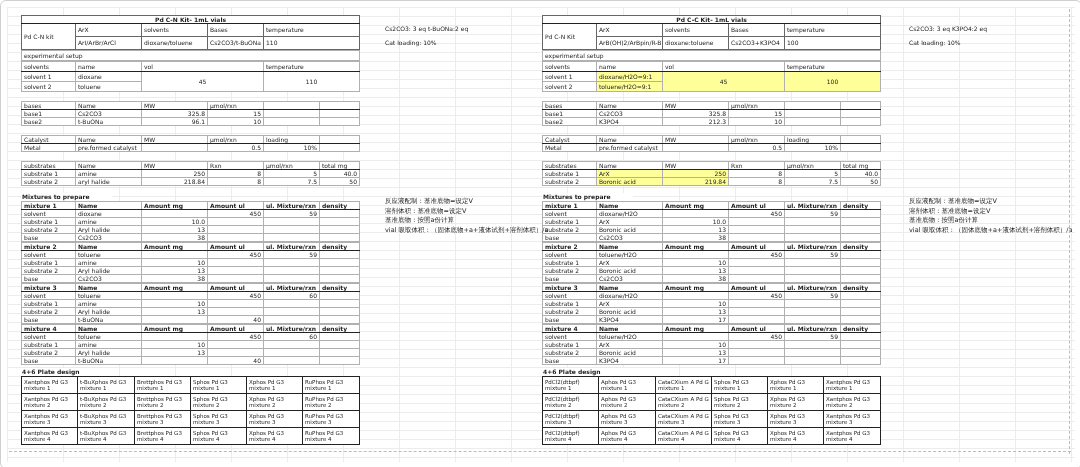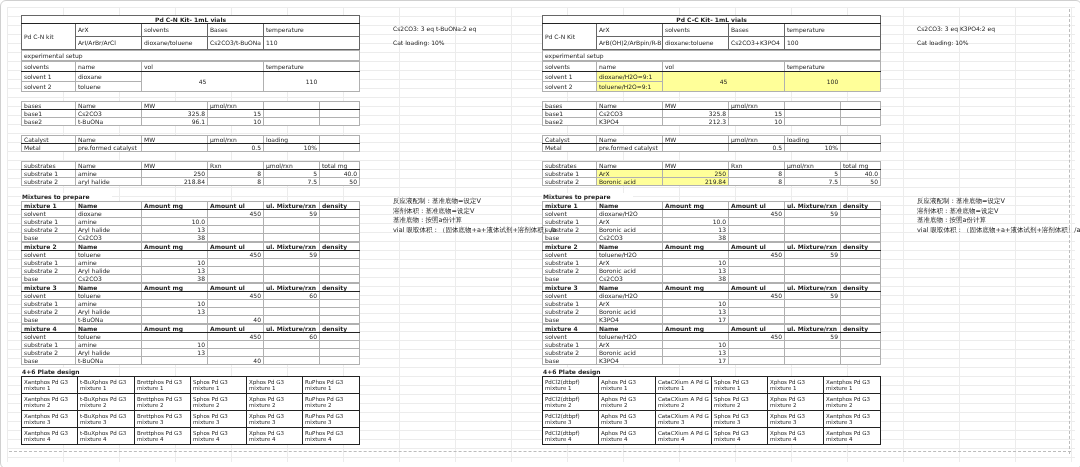--- a/index.html
+++ b/index.html
@@ -23,21 +23,21 @@
   .num{text-align:right;padding-right:6px}
   .ctr{text-align:center}
   .hl{background:var(--hl,#ffff99)}
   .plate td{height:14px;padding:1px 2px;border:1.2px solid #222}
   .plate span{display:block;font-size:5.5px;line-height:6.5px;white-space:nowrap;overflow:hidden}
   .slabel{font-size:6px;font-weight:700;height:8px;line-height:8px;padding-left:1px;background:#fff;width:90px}
   .sp{width:1px}
   .notes{position:absolute;top:0;width:160px;height:100%}
   #notes-0{left:384px}
   #notes-1{left:908px}
-  .note{position:absolute;left:8px;font-size:6px;line-height:8px;white-space:nowrap}
+  .note{position:absolute;left:0;font-size:6px;line-height:8px;white-space:nowrap}
   .note.eq{top:24px}
   .note.cat{top:38px}
   .note.cn{font-size:6.5px}
   .pb-bottom{position:absolute;left:8px;right:10px;top:450px;border-top:1.5px dashed #bcbcbc}
   .pb-right{position:absolute;top:8px;bottom:14px;left:1068px;border-left:1.5px dashed #bcbcbc}
 </style>
 </head>
 <body>
 
 <div class="sheet">

